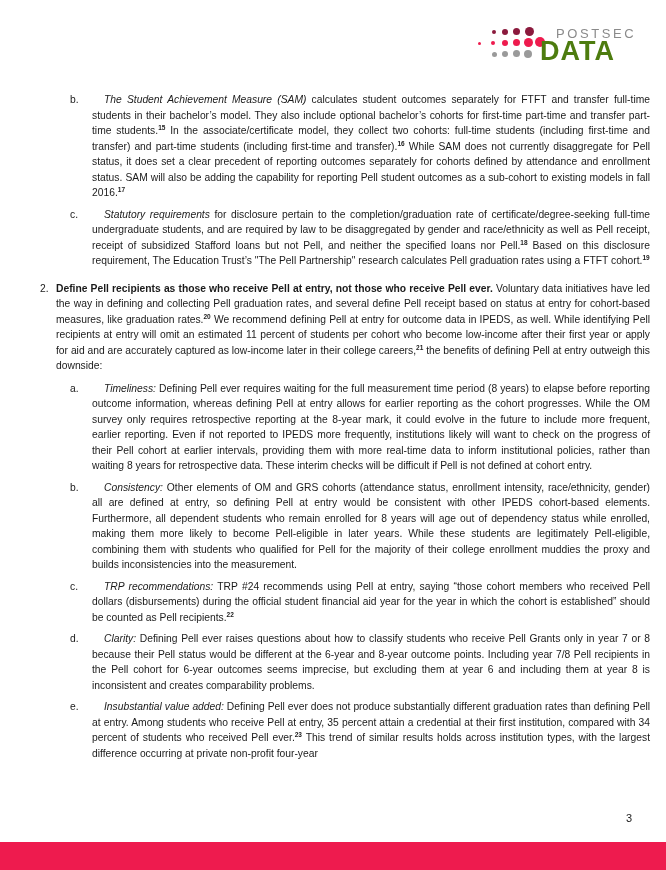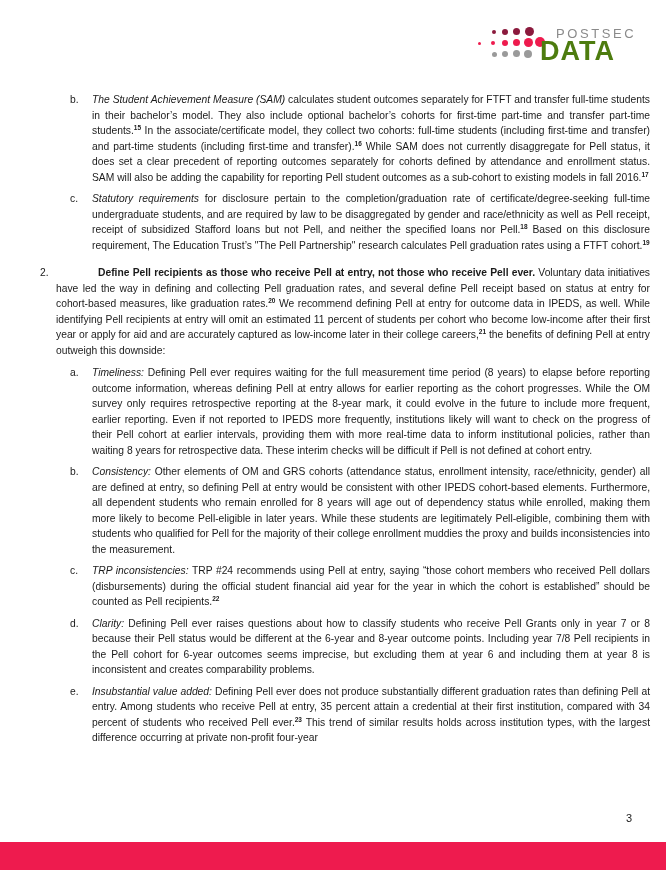--- a/index.html
+++ b/index.html
@@ -24,22 +24,22 @@
     position: absolute; left: 40px; top: 92px; width: 610px;
     font-size: 10.3px; line-height: 15.5px; text-align: justify;
   }
   .sub { position: relative; padding-left: 52px; margin-bottom: 6px; }
   .sub .marker { position: absolute; left: 30px; top: 0; }
   .main { position: relative; padding-left: 16px; margin-top: 12px; margin-bottom: 6px; }
   .main .marker { position: absolute; left: 0; top: 0; }
   .main .subs { margin-left: 0; }
   .main .subs .sub { padding-left: 36px; margin-left: 0; }
   .main .subs .sub .marker { left: 14px; }
-  em { font-style: italic; }
-  b { font-weight: bold; margin-left: 42px; }
+  em { font-style: italic; margin-left: 12px; }
+  b { font-weight: bold; }
   sup { font-size: 6.5px; line-height: 0; vertical-align: 4px; font-weight: bold; }
   .page-number { position: absolute; left: 626px; top: 812px; font-size: 11px; }
   .footer-bar { position: absolute; left: 0; top: 842px; width: 666px; height: 28px; background: #ee1b4e; }
 </style>
 </head>
 <body>
 
 <div class="logo">
   <div class="dots">
     <span class="dot" style="left:14px;top:0;width:4px;height:4px;background:#8b1a3d"></span>
@@ -82,21 +82,21 @@
       <div class="sub">
         <span class="marker">a.</span>
         <em>Timeliness:</em><span> Defining Pell ever requires waiting for the full measurement time period (8 years) to elapse before reporting outcome information, whereas defining Pell at entry allows for earlier reporting as the cohort progresses. While the OM survey only requires retrospective reporting at the 8-year mark, it could evolve in the future to include more frequent, earlier reporting. Even if not reported to IPEDS more frequently, institutions likely will want to check on the progress of their Pell cohort at earlier intervals, providing them with more real-time data to inform institutional policies, rather than waiting 8 years for retrospective data. These interim checks will be difficult if Pell is not defined at cohort entry.</span>
       </div>
       <div class="sub">
         <span class="marker">b.</span>
         <em>Consistency:</em><span> Other elements of OM and GRS cohorts (attendance status, enrollment intensity, race/ethnicity, gender) all are defined at entry, so defining Pell at entry would be consistent with other IPEDS cohort-based elements. Furthermore, all dependent students who remain enrolled for 8 years will age out of dependency status while enrolled, making them more likely to become Pell-eligible in later years. While these students are legitimately Pell-eligible, combining them with students who qualified for Pell for the majority of their college enrollment muddies the proxy and builds inconsistencies into the measurement.</span>
       </div>
       <div class="sub">
         <span class="marker">c.</span>
-        <em>TRP inconsistencies:</em><span> TRP #24 recommends using Pell at entry, saying “those cohort members who received Pell dollars (disbursements) during the official student financial aid year for the year in which the cohort is established” should be counted as Pell recipients.</span><sup>22</sup>
+        <em>TRP recommendations:</em><span> TRP #24 recommends using Pell at entry, saying “those cohort members who received Pell dollars (disbursements) during the official student financial aid year for the year in which the cohort is established” should be counted as Pell recipients.</span><sup>22</sup>
       </div>
       <div class="sub">
         <span class="marker">d.</span>
         <em>Clarity:</em><span> Defining Pell ever raises questions about how to classify students who receive Pell Grants only in year 7 or 8 because their Pell status would be different at the 6-year and 8-year outcome points. Including year 7/8 Pell recipients in the Pell cohort for 6-year outcomes seems imprecise, but excluding them at year 6 and including them at year 8 is inconsistent and creates comparability problems.</span>
       </div>
       <div class="sub">
         <span class="marker">e.</span>
         <em>Insubstantial value added:</em><span> Defining Pell ever does not produce substantially different graduation rates than defining Pell at entry. Among students who receive Pell at entry, 35 percent attain a credential at their first institution, compared with 34 percent of students who received Pell ever.</span><sup>23</sup><span> This trend of similar results holds across institution types, with the largest difference occurring at private non-profit four-year</span>
       </div>
     </div>

